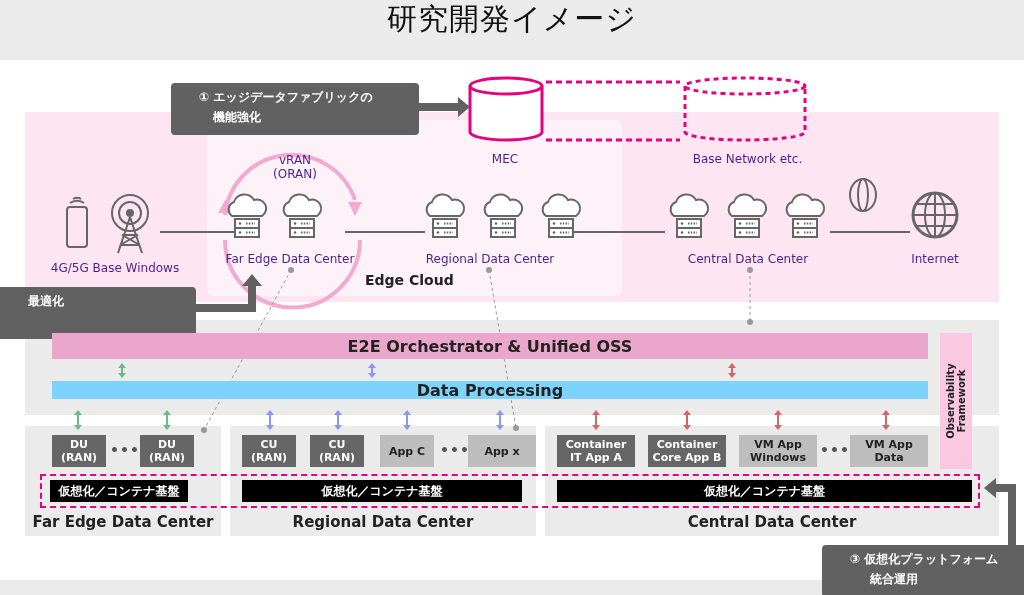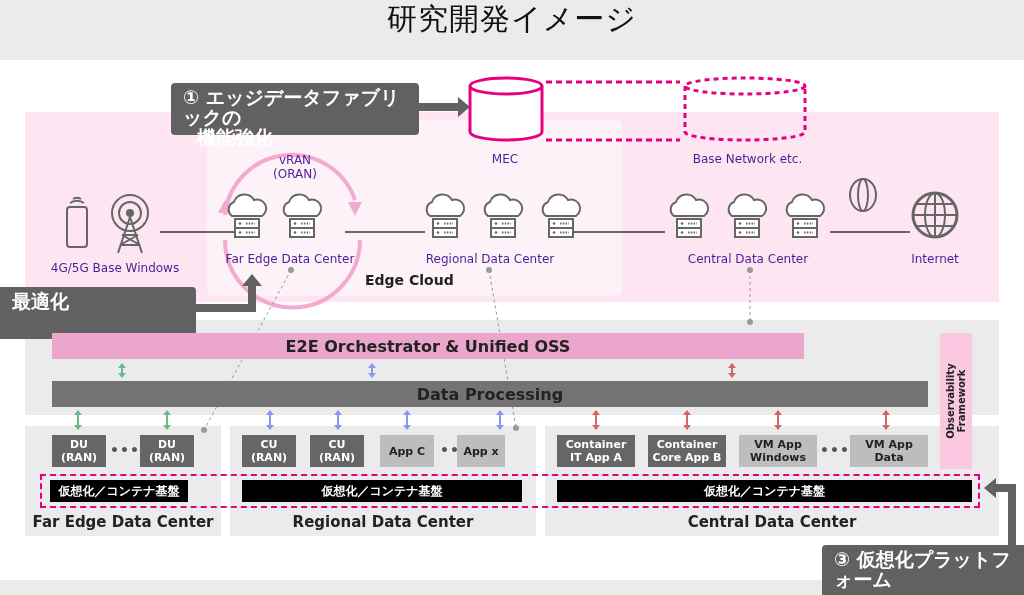--- a/index.html
+++ b/index.html
@@ -6,31 +6,31 @@
 body{width:1024px;height:595px;position:relative;background:#fff;font-family:"DejaVu Sans",sans-serif;overflow:hidden;color:#333}
 .abs{position:absolute}
 #header{left:0;top:0;width:1024px;height:60px;background:#ebebeb;display:flex;align-items:center;justify-content:center}
 #title{font-size:30px;font-weight:normal;color:#111;letter-spacing:1px;margin-top:-22px}
 #top-band{left:25px;top:112px;width:974px;height:190px;background:#fde6f1}
 #edge-cloud-box{left:207px;top:120px;width:415px;height:176px;background:#fdf2f8;border-radius:6px}
 #bottom-band{left:25px;top:320px;width:974px;height:95px;background:#ebebeb}
 #bottom-footer{left:0;top:580px;width:1024px;height:15px;background:#ebebeb}
 .dc-box{background:#ebebeb}
 .bar{display:flex;align-items:center;justify-content:center;font-weight:bold;font-size:16px;color:#222}
-#orch{left:52px;top:333px;width:752px;height:26px;background:#eba6cb}
-#dproc{left:52px;top:381px;width:876px;height:26px;background:#737373}
+#orch{left:52px;top:333px;width:876px;height:26px;background:#eba6cb}
+#dproc{left:52px;top:381px;width:876px;height:18px;background:#7dd3fc}
 #obs{left:940px;top:333px;width:32px;height:136px;background:#fbc8e2;display:flex;align-items:center;justify-content:center}
 #obs span{transform:rotate(-90deg);white-space:nowrap;font-size:10px;font-weight:bold;text-align:center;line-height:11px;color:#222}
 .app{display:flex;align-items:center;justify-content:center;text-align:center;font-size:11px;font-weight:bold;line-height:13px}
 .app.dark{background:#666;color:#fff}
 .app.light{background:#bdbdbd;color:#222}
 .platform{background:#000;color:#fff;font-size:12px;display:flex;align-items:center;justify-content:center;font-weight:bold}
 .dclabel{font-size:15px;font-weight:bold;color:#222;text-align:center}
 .dots{font-size:14px;color:#555;letter-spacing:1px;font-weight:bold}
-.callout{background:#616161;color:#fff;font-weight:bold;font-size:19px;line-height:20px;border-radius:4px;padding:4px 12px}
+.callout{background:#616161;color:#fff;font-weight:bold;font-size:12px;line-height:20px;border-radius:4px;padding:4px 28px}
 .lbl{font-size:12px;color:#4c1d95;text-align:center;white-space:nowrap}
 svg{position:absolute;overflow:visible}
 </style>
 </head>
 <body>
 
 <div id="header" class="abs">
   <div id="title">研究開発イメージ</div>
 </div>
 
@@ -211,20 +211,21 @@
     <rect x="1008" y="488" width="8" height="60"></rect>
     <rect x="995" y="484" width="21" height="8"></rect>
     <polygon points="996,478 996,498 984,488"></polygon>
   </g>
 </svg>
 <div class="abs callout" style="left:-12px;top:287px;width:208px;height:52px">
   <div style="padding-left:12px">最適化</div>
 </div>
 <div class="abs callout" style="left:822px;top:545px;width:210px;height:52px">
   <div>③ 仮想化プラットフォーム</div>
+  <div style="padding-left:20px">統合運用</div>
 </div>
 
 <div id="orch" class="abs bar">E2E Orchestrator &amp; Unified OSS</div>
 <div id="dproc" class="abs bar">Data Processing</div>
 <div id="obs" class="abs">
   <span><span>Observability</span><br><span>Framework</span></span>
 </div>
 
 <svg width="12" height="15" style="left:116px;top:363px">
     <line x1="6" y1="4" x2="6" y2="11" stroke="#6cba8a" stroke-width="2"></line>
@@ -315,21 +316,21 @@
 <div class="abs app dark" style="left:310px;top:435px;width:54px;height:32px">
   <div>
       <div>CU</div>
       <div>(RAN)</div>
     </div>
 </div>
 <div class="abs app light" style="left:380px;top:435px;width:54px;height:32px">
   <div>App C</div>
 </div>
 <div class="abs dots" style="left:440px;top:442px">•••</div>
-<div class="abs app light" style="left:457px;top:435px;width:48px;height:32px">
+<div class="abs app light" style="left:468px;top:435px;width:68px;height:32px">
   <div>App x</div>
 </div>
 
 <div class="abs app dark" style="left:557px;top:435px;width:78px;height:32px">
   <div>
       <div>Container</div>
       <div>IT App A</div>
     </div>
 </div>
 <div class="abs app dark" style="left:648px;top:435px;width:78px;height:32px">

